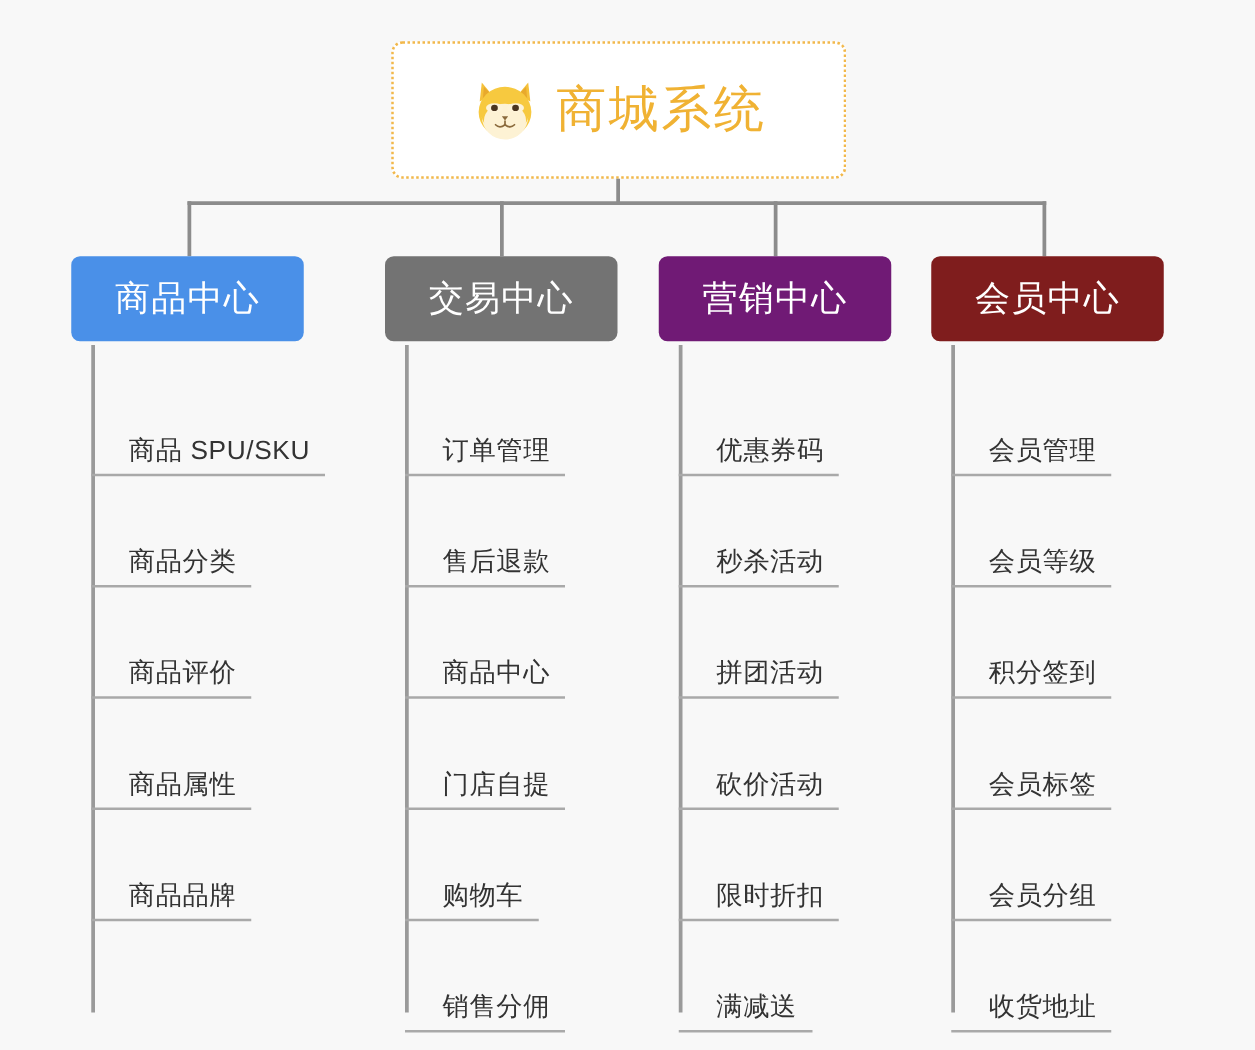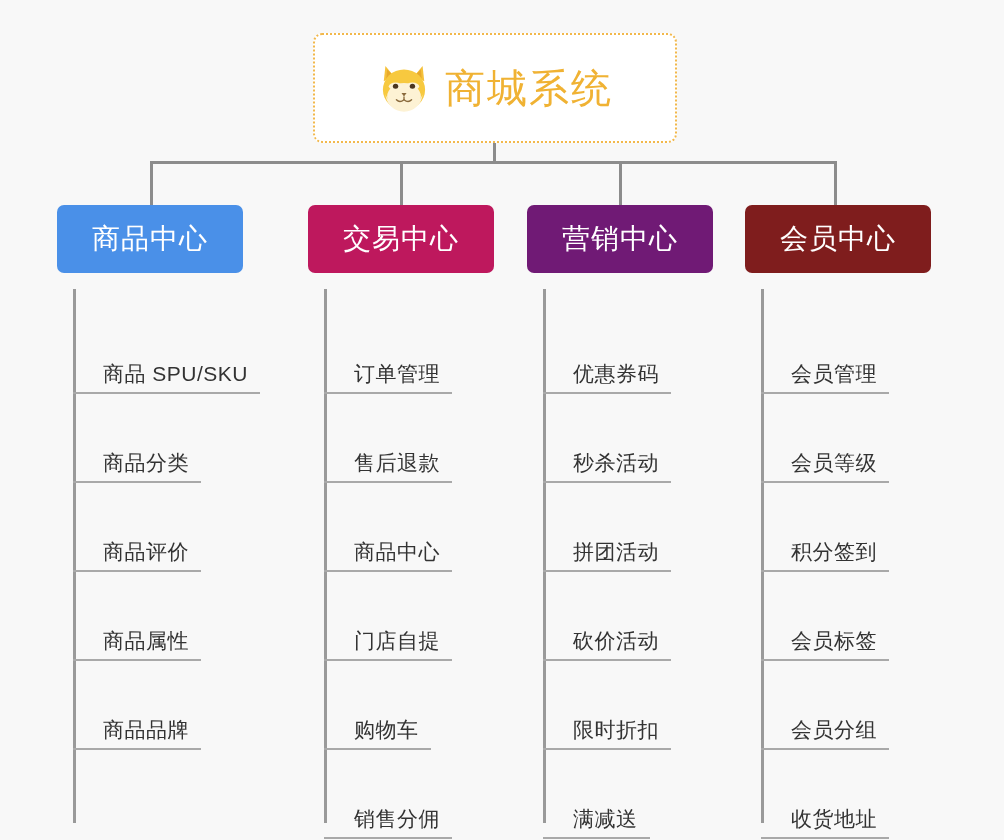--- a/index.html
+++ b/index.html
@@ -101,21 +101,21 @@
     font-size: 28px;
     color: #ffffff;
     letter-spacing: 1px;
     line-height: 1;
     white-space: nowrap;
   }
 
   
   .leaf-list {
     position: relative;
-    margin-top: 16px;
+    margin-top: 3px;
     padding-top: 16px;
   }
   .leaf-spine {
     position: absolute;
     left: 16px;
     top: 0;
     width: 3px;
     background: #9a9a9a;
   }
   .leaf-item {
@@ -198,21 +198,21 @@
         <div class="leaf-rule" style="width: 128px;"></div>
       </div>
       <div class="leaf-item">
         <span class="leaf-label">商品品牌</span>
         <div class="leaf-rule" style="width: 128px;"></div>
       </div>
     </div>
   </div>
 
   <div class="column col-2">
-    <div class="cat-header" style="background: #be185d;">
+    <div class="cat-header" style="background: #737373;">
       <span class="cat-header-label">交易中心</span>
     </div>
     <div class="leaf-list">
       <div class="leaf-spine" style="height: 534px;"></div>
       <div class="leaf-item">
         <span class="leaf-label">订单管理</span>
         <div class="leaf-rule" style="width: 128px;"></div>
       </div>
       <div class="leaf-item">
         <span class="leaf-label">售后退款</span>

